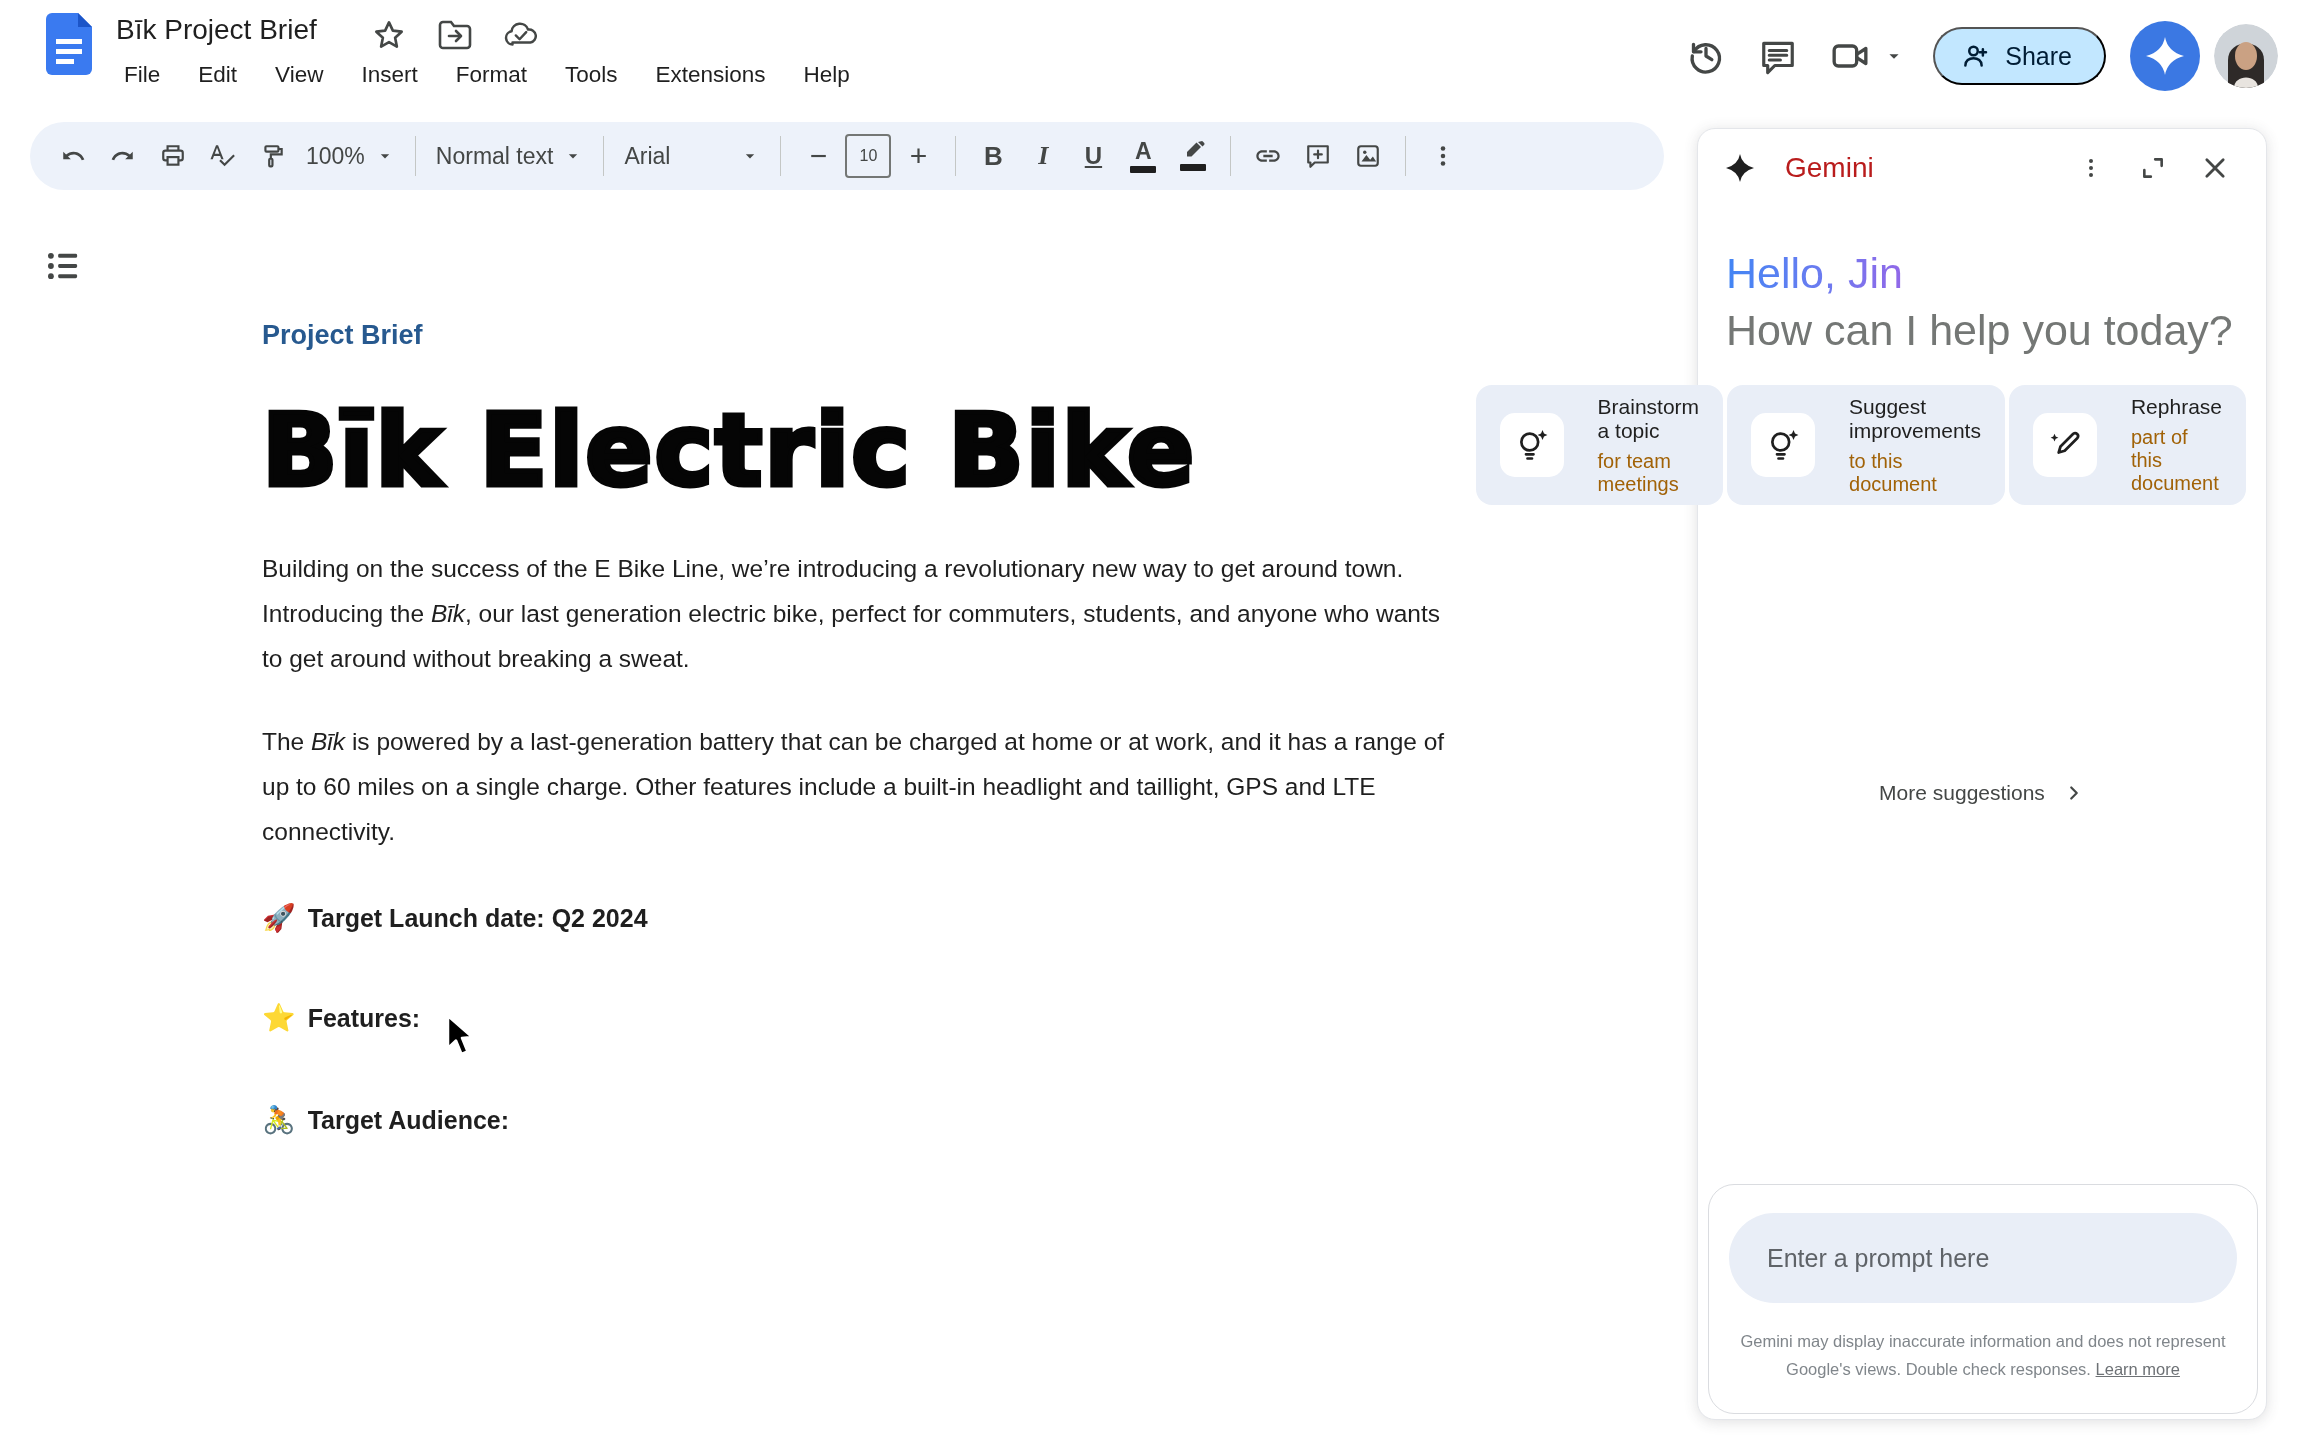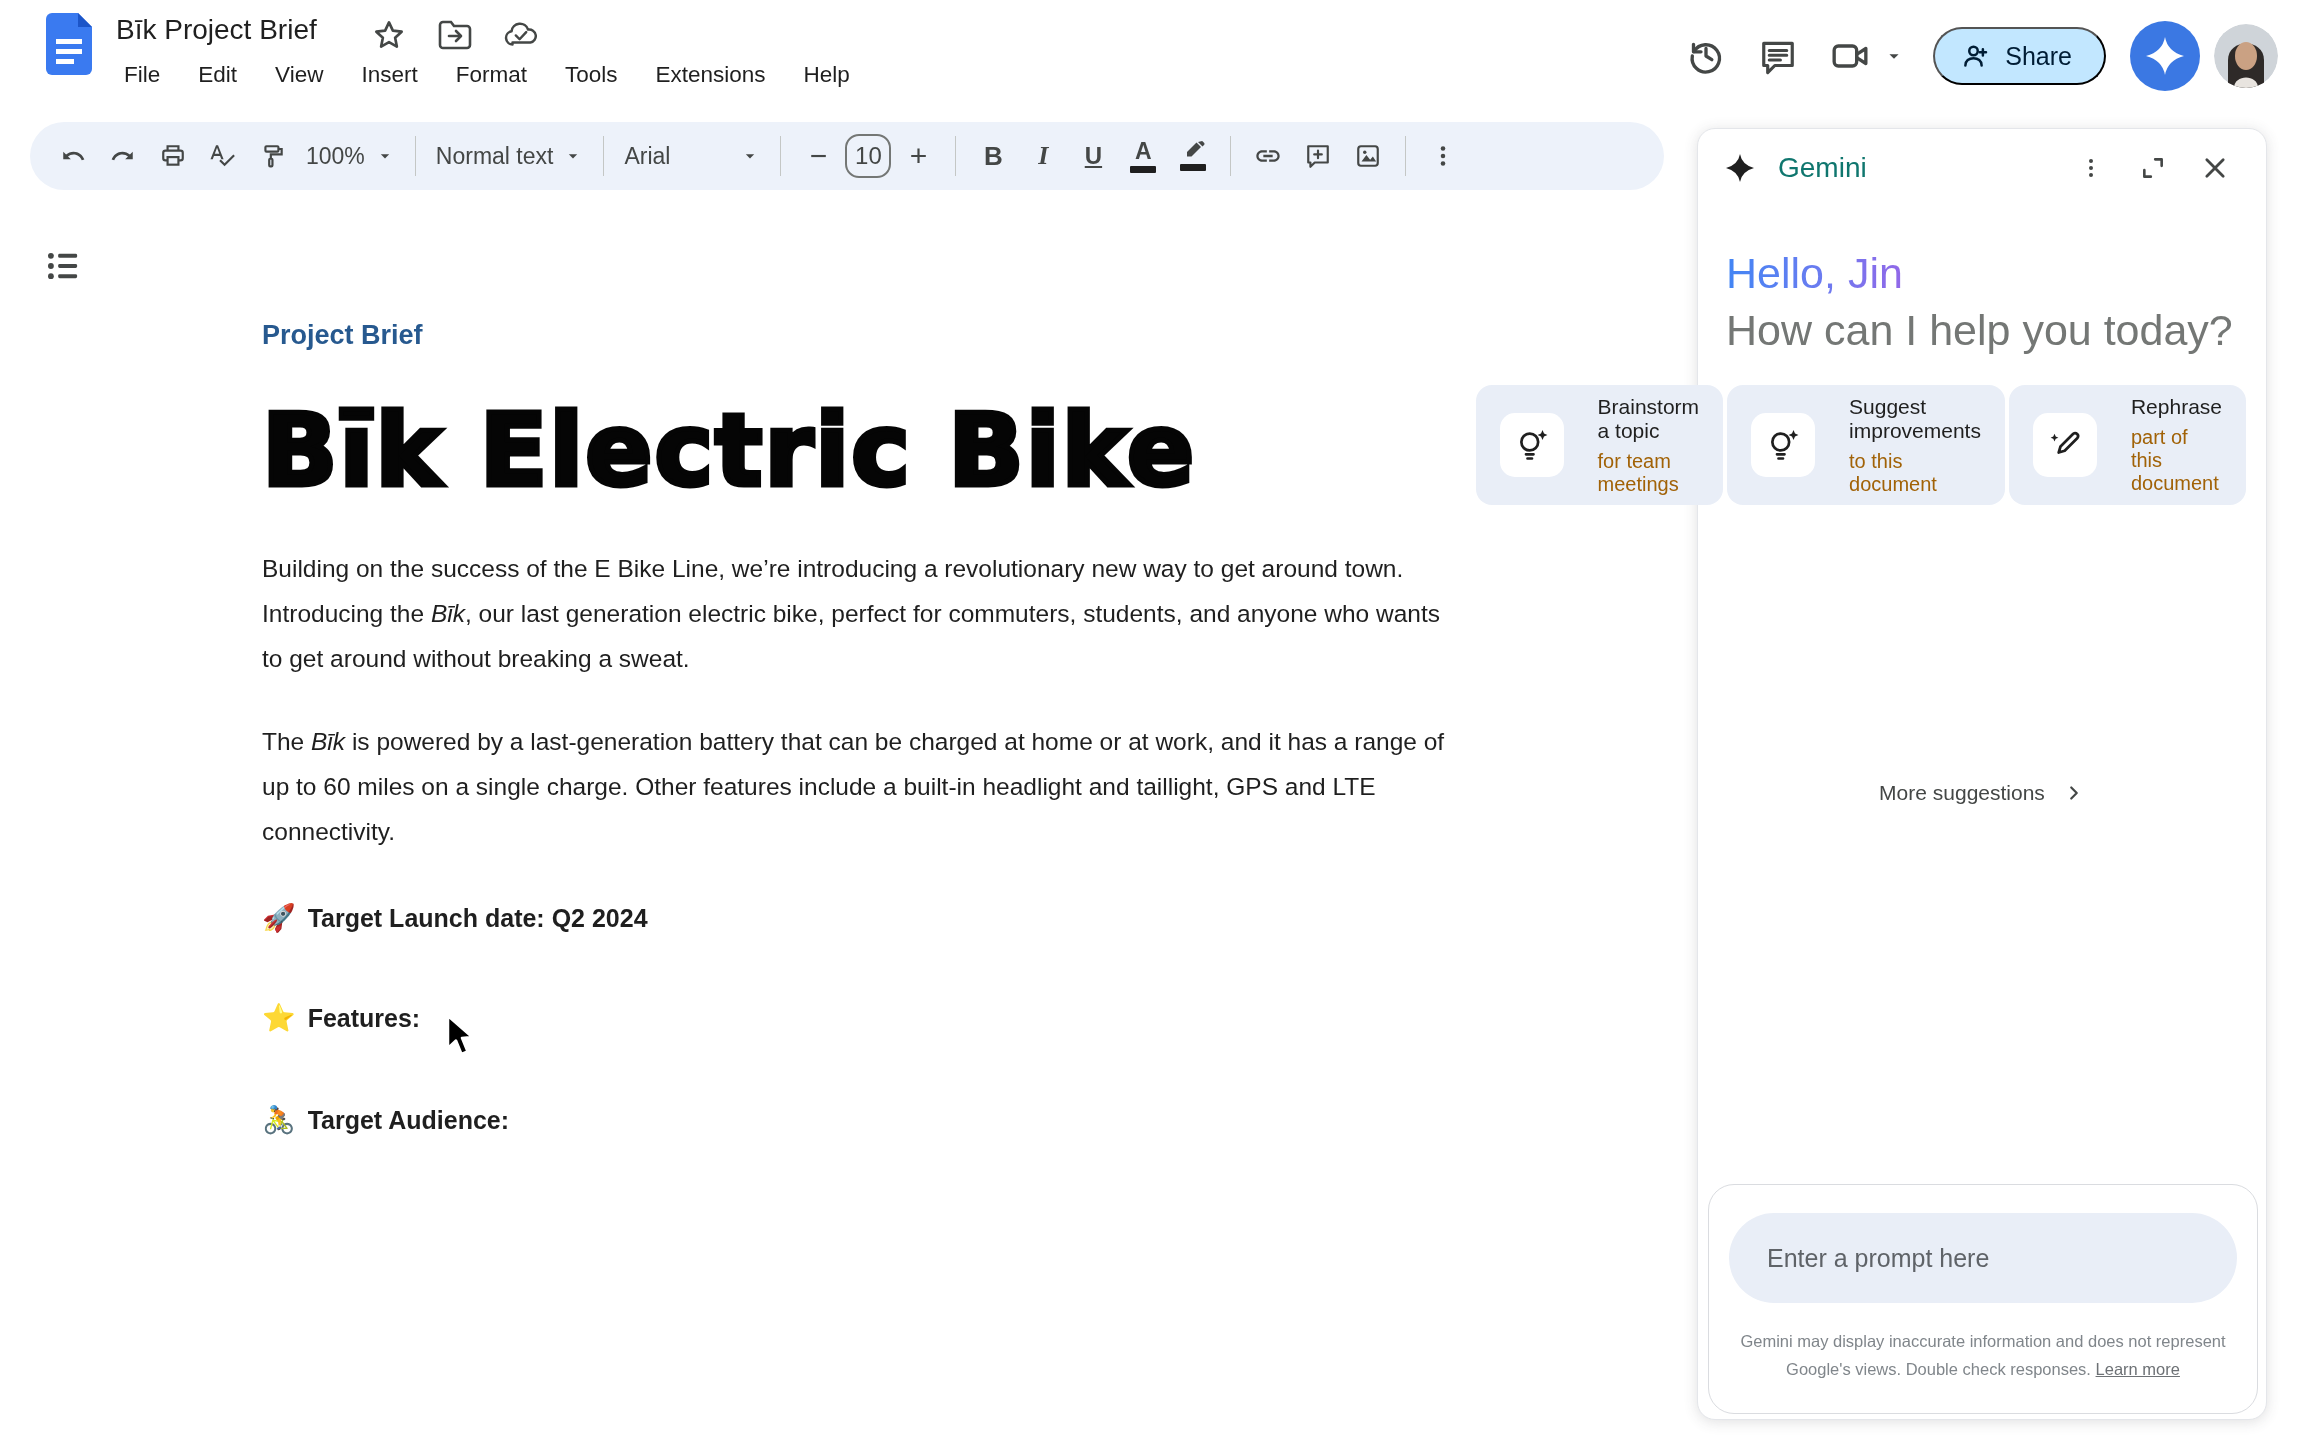--- a/index.html
+++ b/index.html
@@ -38,21 +38,21 @@
     position: absolute; left: 30px; top: 122px; width: 1634px; height: 68px;
     background: #edf2fa; border-radius: 34px;
     display: flex; align-items: center; padding: 16px 20px; gap: 4px;
   }
   .tb { height: 48px; min-width: 46px; border-radius: 8px; display: flex; align-items: center; justify-content: center; color: #444746; }
   .tb.text { font-size: 23px; color: #444746; padding: 0 6px; gap: 10px; }
   .tb-divider { width: 1px; height: 40px; background: #c4c7c5; margin: 0 10px; }
   .zoom-sel { gap: 12px; padding: 0 10px; }
   .style-sel { min-width: 158px; justify-content: space-between; padding: 0 10px; }
   .font-sel { min-width: 148px; justify-content: space-between; padding: 0 10px; }
-  .fs-box { width: 46px; height: 44px; border: 2px solid #747775; border-radius: 14px; display:flex; align-items:center; justify-content:center; font-size: 24px; color:#444746; }
+  .fs-box { width: 46px; height: 44px; border: 2px solid #747775; border-radius: 4px; display:flex; align-items:center; justify-content:center; font-size: 16px; color:#444746; }
   .glyph-b { font-size: 26px; font-weight: 700; color: #444746; }
   .glyph-i { font-size: 26px; font-style: italic; font-family: "Liberation Serif", serif; color: #444746; font-weight: 600;}
   .glyph-u { font-size: 24px; text-decoration: underline; color: #444746; font-weight: 600; }
   .glyph-pm { font-size: 30px; color: #444746; }
   .color-a { display:flex; flex-direction: column; align-items:center; line-height: 1; }
   .color-a .a { font-size: 23px; font-weight: 600; color: #444746; }
   .color-a .bar { width: 26px; height: 7px; background: #1f1f1f; margin-top: 3px; border-radius: 1px; }
 
   
   .outline-toggle { position: absolute; left: 44px; top: 246px; width: 40px; height: 40px; display:flex; align-items:center; justify-content:center; border-radius: 50%; }
@@ -77,21 +77,21 @@
   .emoji { font-weight: 400; font-size: 27px; }
   .cursor { position: absolute; left: 444px; top: 1014px; }
 
   
   .gemini-panel {
     position: absolute; left: 1697px; top: 128px; width: 570px; height: 1292px;
     background: #fff; border: 1px solid #e4e6ea; border-radius: 18px;
     box-shadow: 0 2px 14px rgba(60,64,67,.16);
   }
   .gp-header { position: absolute; left: 0; top: 0; width: 100%; height: 78px; display: flex; align-items: center; padding: 0 28px; }
-  .gp-title { font-size: 28px; font-weight: 500; color: #0f766e; margin-left: 24px; }
+  .gp-title { font-size: 28px; font-weight: 500; color: #b91c1c; margin-left: 31px; }
   .gp-header-icons { margin-left: auto; display: flex; align-items: center; gap: 16px; }
   .gp-hicon { width: 46px; height: 46px; display:flex; align-items:center; justify-content:center; border-radius: 50%; color:#444746; }
 
   .gp-greeting { position: absolute; left: 28px; top: 120px; }
   .gp-hello {
     font-size: 43px; font-weight: 500;
     background: linear-gradient(90deg, #4285f4 0%, #6c7bf0 55%, #9168e8 100%);
     -webkit-background-clip: text; background-clip: text; color: transparent;
     display: inline-block;
     text-align: right;

